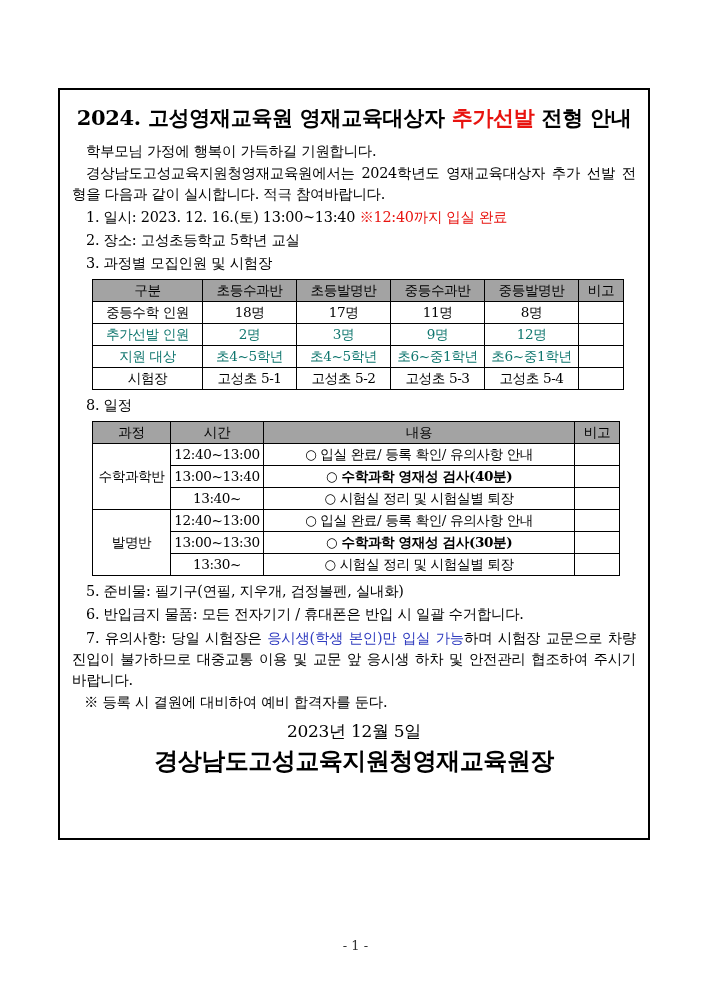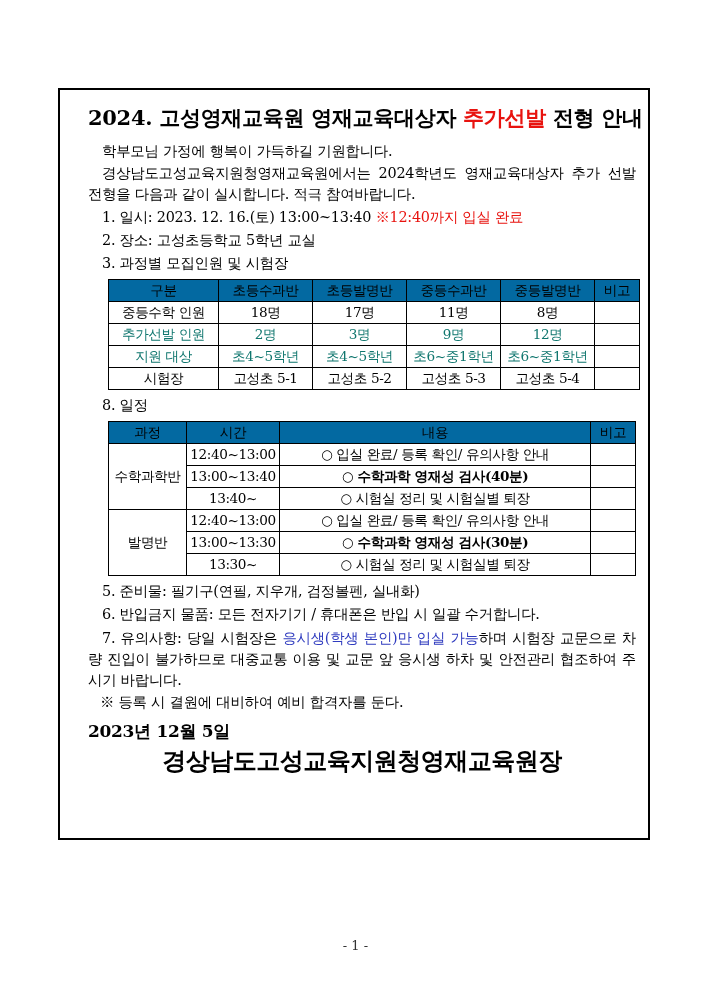--- a/index.html
+++ b/index.html
@@ -24,21 +24,21 @@
     height: 984px;
   }
   #doc-frame {
     position: absolute;
     left: 58px;
     top: 88px;
     width: 592px;
     height: 752px;
     border: 2px solid #000000;
     box-sizing: border-box;
-    padding: 8px 12px 0 28px;
+    padding: 8px 12px 0 12px;
   }
 
   
   .doc-title {
     text-align: center;
     font-size: 21px;
     font-weight: bold;
     letter-spacing: -0.3px;
     margin: 6px 0 9px 0;
     white-space: nowrap;
@@ -94,21 +94,21 @@
     vertical-align: middle;
     padding: 1px 2px;
     height: 19px;
     line-height: 1.15;
     font-weight: normal;
     letter-spacing: -0.4px;
     white-space: nowrap;
     overflow: hidden;
   }
   table.doc-table thead td {
-    background: #0369a1;
+    background: #a3a3a3;
   }
   td.cell-blue { color: #0f766e; font-weight: bold; }
   td.content-cell {
     text-align: left;
     padding-left: 6px;
   }
   td.content-cell.b { font-weight: bold; }
   td.vhead { font-weight: bold; }
 
   
@@ -119,22 +119,23 @@
 
   
   #table-schedule { width: 527px; }
   #table-schedule col.s0 { width: 78px; }
   #table-schedule col.s1 { width: 93px; }
   #table-schedule col.s2 { width: 311px; }
   #table-schedule col.s3 { width: 45px; }
 
   
   .sign-date {
+    text-align: center;
     font-size: 17px;
-    font-weight: bold;
+    font-weight: normal;
     margin-top: 7px;
     letter-spacing: -0.3px;
   }
   .sign-name {
     text-align: center;
     font-size: 24px;
     font-weight: bold;
     letter-spacing: -0.5px;
     margin-top: 2px;
   }

